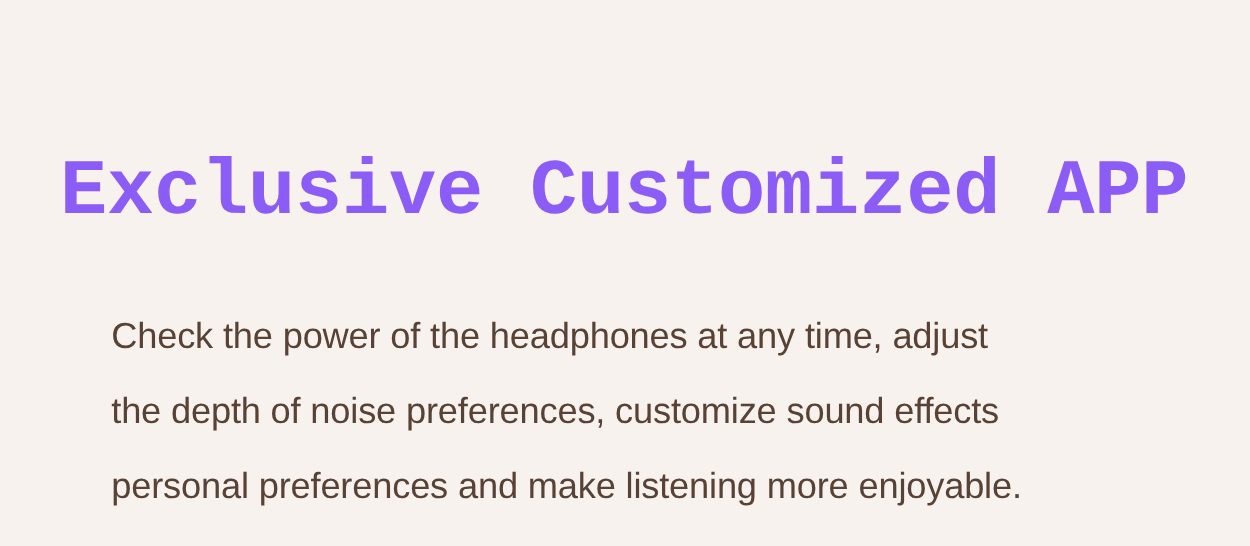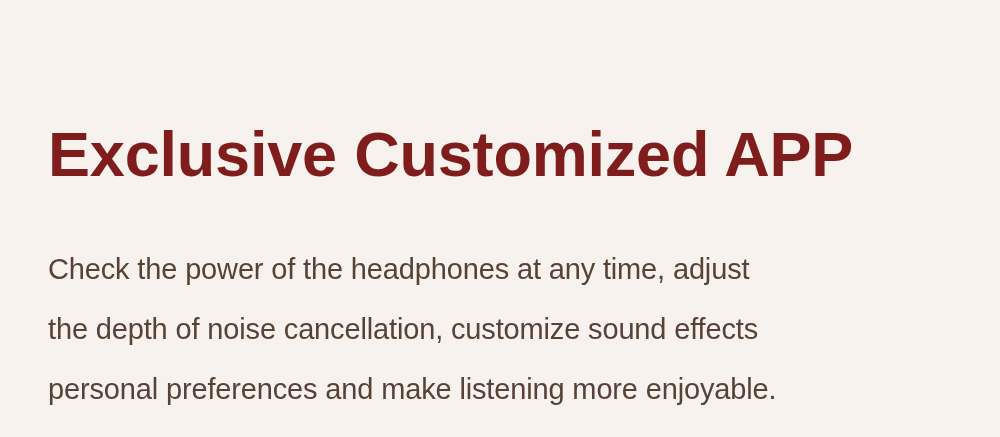--- a/index.html
+++ b/index.html
@@ -62,33 +62,34 @@
     font-family: "Liberation Sans", sans-serif;
     font-size: 29px;
     line-height: 30px;
     font-weight: 400;
     letter-spacing: -0.15px;
     white-space: pre-line;
   }
 
   .body-copy .body-line {
     display: block;
+    margin-left: 41px;
   }
 </style>
 </head>
 <body>
 
 <div class="banner" style="background: rgb(247, 242, 238);">
 
   <div class="content">
 
-    <h1 class="headline" style="color: #7f1d1d;">
+    <h1 class="headline" style="color: #8b5cf6; font-family: Liberation Mono, monospace;">
       <span class="headline-line">Exclusive Customized APP</span>
     </h1>
 
     <p class="body-copy" style="color: rgb(88, 66, 53);">
       <span class="body-line">Check the power of the headphones at any time, adjust</span>
-      <span class="body-line">the depth of noise cancellation, customize sound effects</span>
+      <span class="body-line">the depth of noise preferences, customize sound effects</span>
       <span class="body-line">personal preferences and make listening more enjoyable.</span>
     </p>
 
   </div>
 </div>
 
 </body></html>

